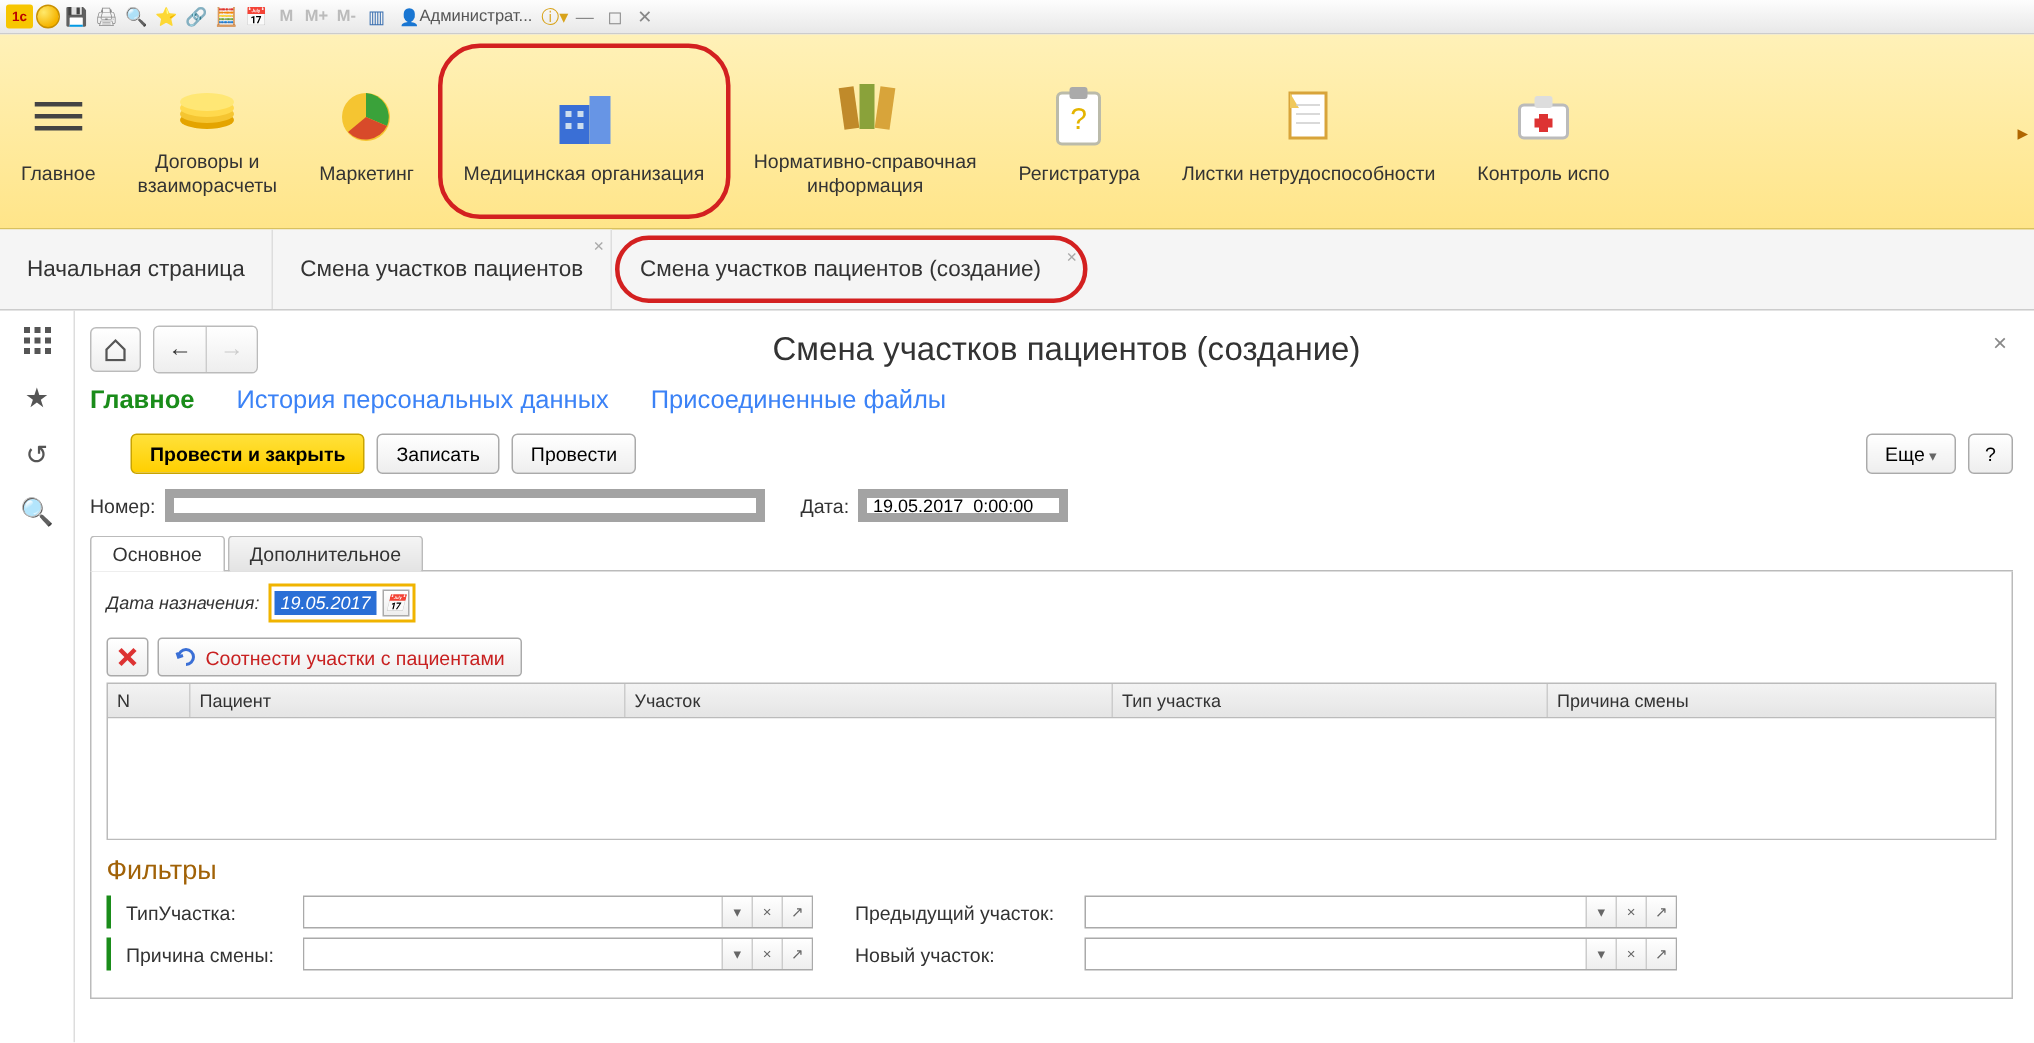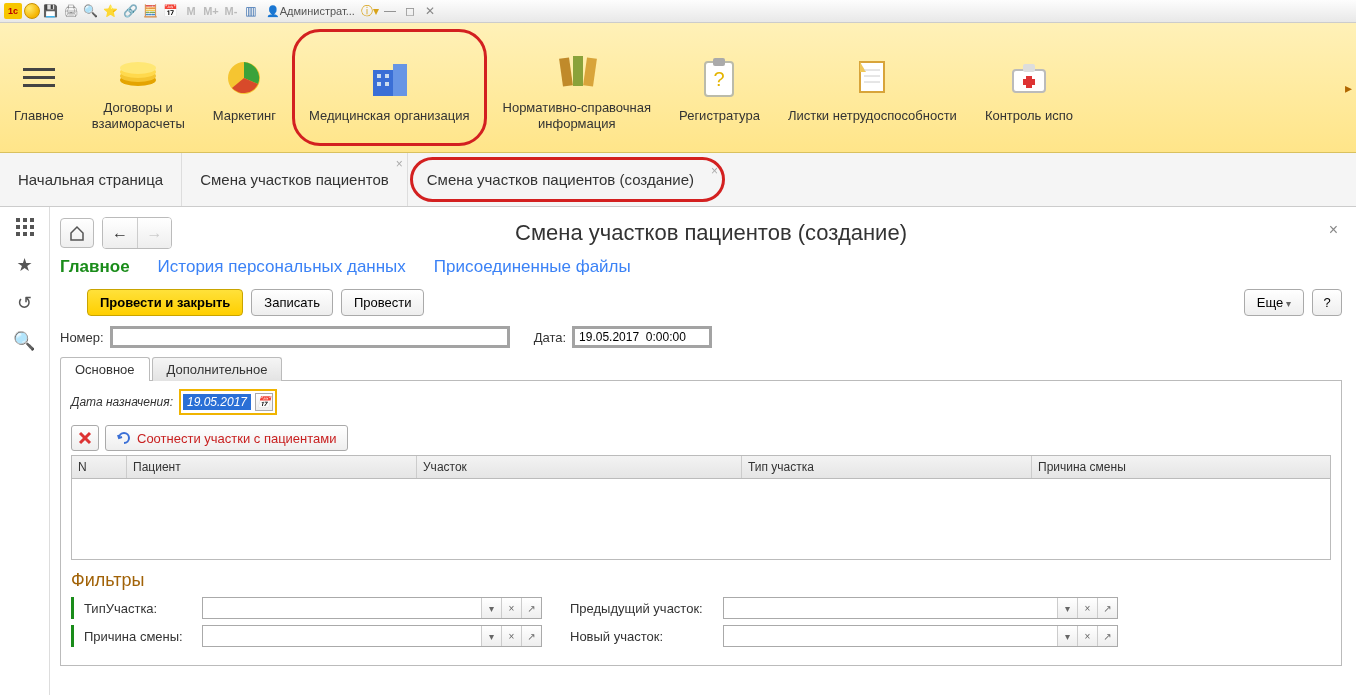--- a/index.html
+++ b/index.html
@@ -52,21 +52,21 @@
 
 .cmdbar { display:flex; align-items:center; gap:8px; margin-bottom:10px;padding-left:27px; }
 .btn { border:1px solid #aaa; border-radius:4px; padding:5px 12px; background:linear-gradient(#fff,#eee); font-size:13px; cursor:pointer; }
 .btn.primary { background:linear-gradient(#ffe13a,#ffcf00); border-color:#c9a400; font-weight:bold; }
 .btn.help { width:30px; padding:5px 0; text-align:center; }
 .btn.more::after { content:" ▾"; font-size:10px; color:#666; }
 .cmdbar .spacer { flex:1; }
 
 .formrow { display:flex; align-items:center; gap:6px; margin-bottom:8px; }
 .formrow label { font-size:13px; color:#333; }
-.txtinput { border:3px solid #a3a3a3; height:22px; padding:2px 4px; font-size:12px; background:#fff; }
+.txtinput { border:6px solid #a3a3a3; height:22px; padding:2px 4px; font-size:12px; background:#fff; }
 
 .innertabs { display:flex; border-bottom:1px solid #bbb; }
 .itab { padding:4px 14px; border:1px solid #bbb; border-bottom:none; background:linear-gradient(#f5f5f5,#e3e3e3); font-size:13px; margin-right:2px; border-radius:3px 3px 0 0; position:relative; top:1px; }
 .itab.active { background:#fff; }
 
 .panel { border:1px solid #bbb; border-top:none; padding:8px 10px 12px; }
 .date-row { display:flex; align-items:center; gap:6px; margin-bottom:10px;font-style:italic; }
 .date-box { border:2px solid #f0b400; padding:2px; display:inline-flex; align-items:center; gap:4px; }
 .date-val { background:#2a6fd6; color:#fff; padding:1px 4px; font-size:12px; }
 .cal-icon { width:18px; height:18px; border:1px solid #aaa; background:linear-gradient(#fff,#eee); display:inline-flex; align-items:center; justify-content:center; font-size:11px; }

